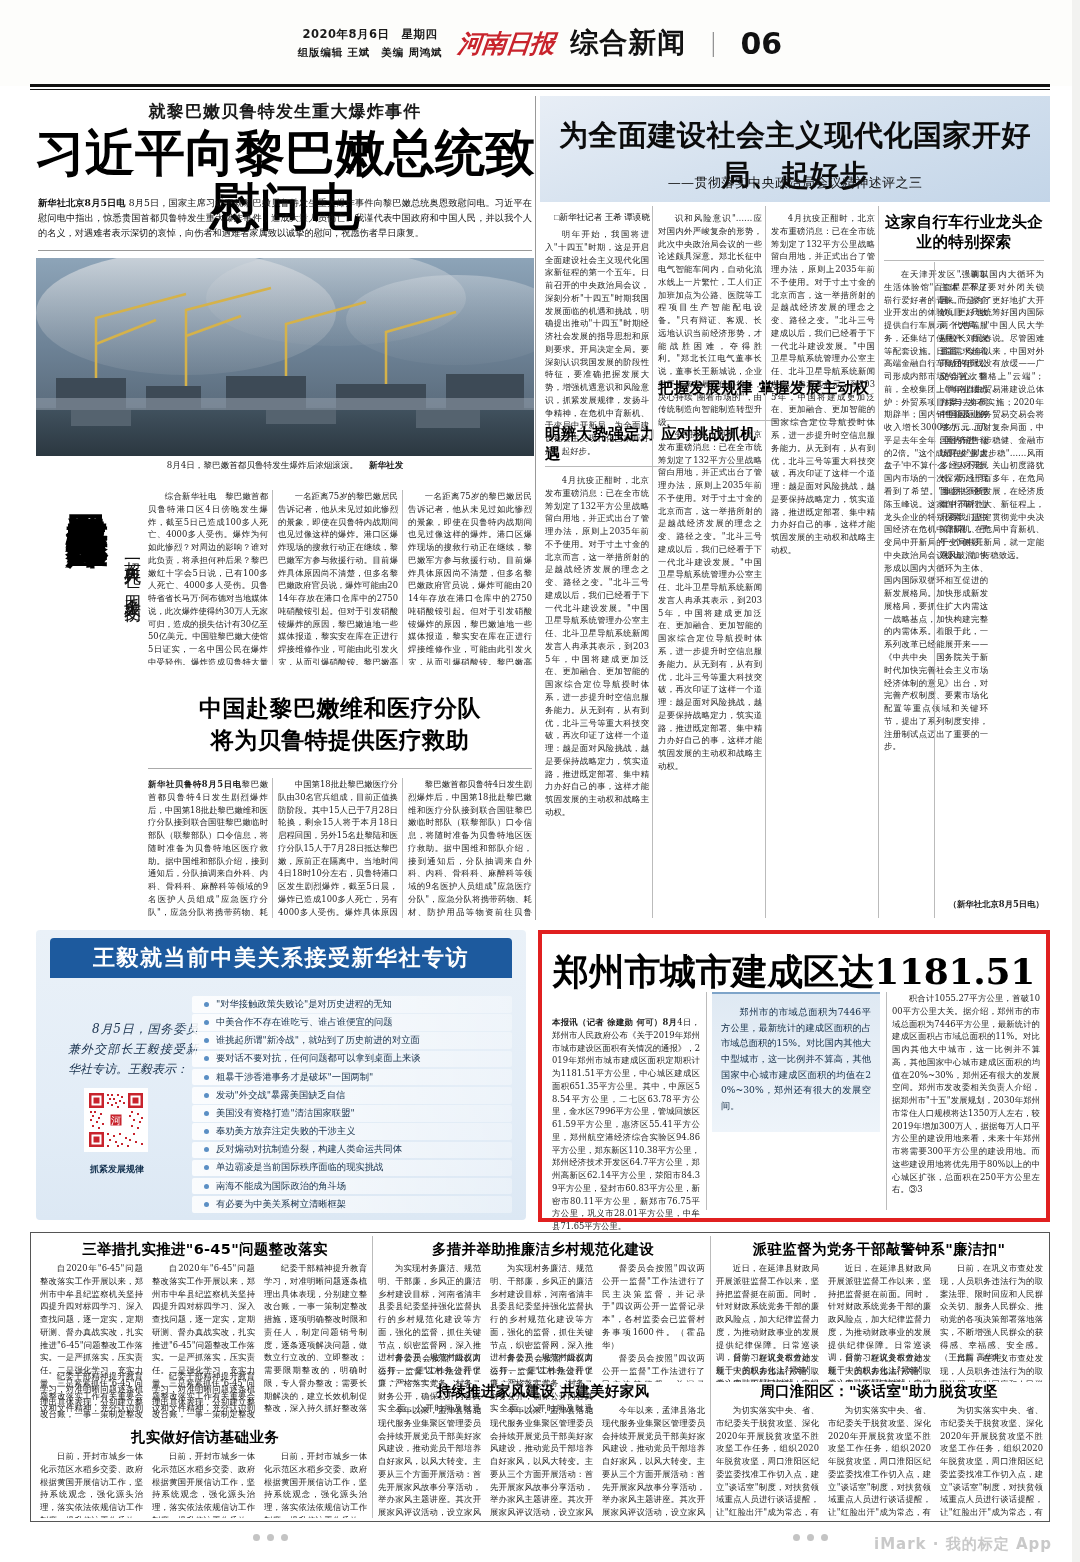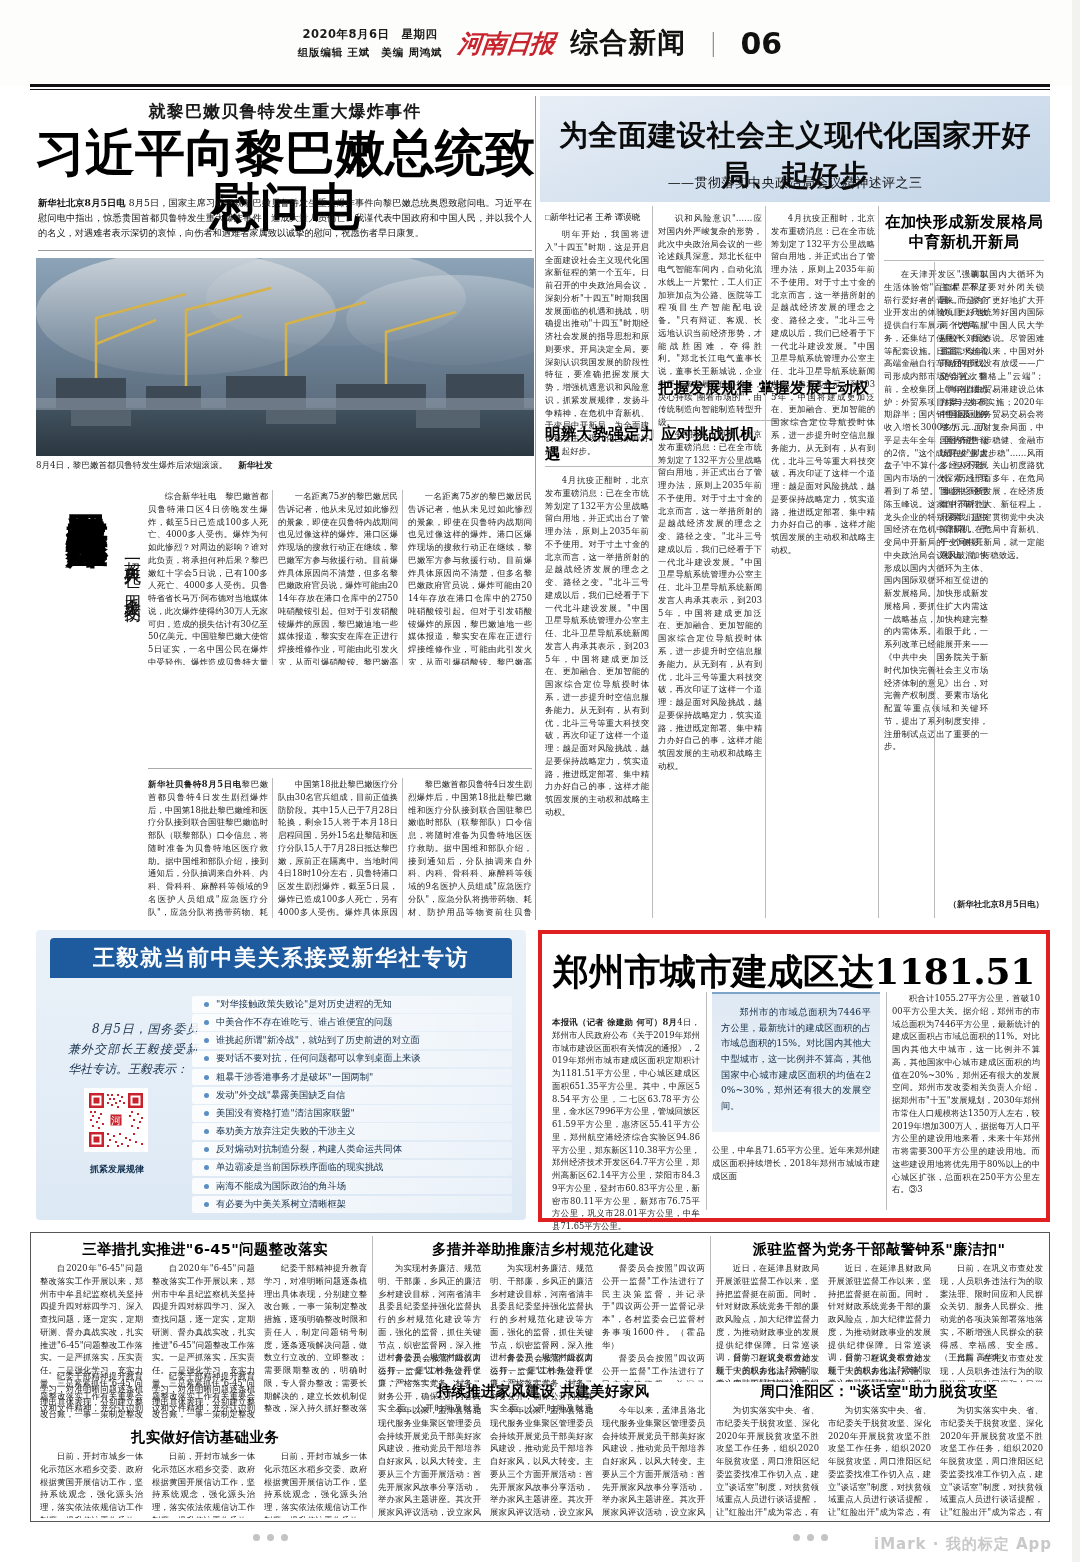--- a/index.html
+++ b/index.html
@@ -68,21 +68,21 @@
   }
   .l-lead { position: absolute; left: 38px; top: 196px; width: 494px; height: 48px; }
   .l-lead-rule { position: absolute; left: 38px; top: 250px; width: 494px; height: 1px; background: #999; }
 
   .photo {
     position: absolute; left: 36px; top: 258px; width: 498px; height: 198px;
     overflow: hidden; background: #2c3e50;
   }
   .photo-cap {
     position: absolute; left: 36px; top: 460px; width: 498px;
-    text-align: left; font-size: 8.6px; color: #222; font-family:"DejaVu Serif",serif;
+    text-align: center; font-size: 8.6px; color: #222; font-family:"DejaVu Serif",serif;
   }
   .photo-cap .src { font-weight: bold; margin-left: 8px; }
 
   
   .v-head {
     position: absolute; left: 46px; top: 482px; width: 62px; height: 378px;
     writing-mode: vertical-rl; text-orientation: upright;
     font-size: 42px; font-weight: bold; color: #000; line-height: 1.0;
     letter-spacing: 1px; font-family: "DejaVu Sans", sans-serif;
   }
@@ -122,21 +122,21 @@
     text-align: center; font-size: 29px; font-weight: bold; color: #0b0b0b;
     font-family: "DejaVu Serif", "Liberation Serif", serif; letter-spacing: .5px;
   }
   .r-sub {
     position: absolute; left: 544px; top: 174px; width: 502px;
     text-align: center; font-size: 13px; color: #111;
     font-family: "DejaVu Serif", serif; letter-spacing: .4px;
   }
   .r-byline {
     position: absolute; left: 545px; top: 212px; width: 105px;
-    font-size: 8.6px; font-family:Liberation Serif, serif; color:#111;
+    font-size: 8.6px; font-family:Liberation Sans, sans-serif; color:#111;text-align:right;
   }
 
   .subhead {
     position: absolute; font-size: 15.5px; font-weight: bold; color: #000;
     line-height: 1.32; font-family: "DejaVu Sans", sans-serif; letter-spacing: .3px;
   }
   .subhead-rule { position: absolute; height: 1px; background: #b9b9b9; }
 
   .r-c1 { left: 545px; width: 104px; }
   .r-c2 { left: 658px; width: 104px; }
@@ -311,20 +311,24 @@
   <div class="v-head">黎巴嫩贝鲁特港口区发生爆炸</div>
   <div class="v-sub">超一百人死亡 四千多人受伤</div>
 
   <div class="lt-col lt-c1 body-text ind">综合新华社电　黎巴嫩首都贝鲁特港口区4日傍晚发生爆炸，截至5日已造成100多人死亡、4000多人受伤。爆炸为何如此惨烈？对周边的影响？谁对此负责，将承担何种后果？黎巴嫩红十字会5日说，已有100多人死亡、4000多人受伤。贝鲁特省省长马万·阿布德对当地媒体说，此次爆炸使得约30万人无家可归，造成的损失估计有30亿至50亿美元。中国驻黎巴嫩大使馆5日证实，一名中国公民在爆炸中受轻伤。爆炸造成贝鲁特大量建筑物被摧毁，港口附近街区受损更严重。新华社记者5日前往爆炸现场看到，现场收集建设过战争戴褪一样，所有建筑物几乎无一幸免，路边所停车辆也都遭受不同程度的受损。</div>
   <div class="lt-col lt-c2 body-text ind">一名距离75岁的黎巴嫩居民告诉记者，他从未见过如此惨烈的景象，即使在贝鲁特内战期间也见过像这样的爆炸。港口区爆炸现场的搜救行动正在继续，黎巴嫩军方参与救援行动。目前爆炸具体原因尚不清楚，但多名黎巴嫩政府官员说，爆炸可能由2014年存放在港口仓库中的2750吨硝酸铵引起。但对于引发硝酸铵爆炸的原因，黎巴嫩迪地一些媒体报道，黎实安在库在正进行焊接维修作业，可能由此引发火灾，从而引爆硝酸铵。黎巴嫩高级防卫委员会4日晚表示，将成立一个调查委员会，调查爆炸原因展开调查，调查委员会须在5天内提交调查报告。</div>
   <div class="lt-col lt-c3 body-text ind">一名距离75岁的黎巴嫩居民告诉记者，他从未见过如此惨烈的景象，即使在贝鲁特内战期间也见过像这样的爆炸。港口区爆炸现场的搜救行动正在继续，黎巴嫩军方参与救援行动。目前爆炸具体原因尚不清楚，但多名黎巴嫩政府官员说，爆炸可能由2014年存放在港口仓库中的2750吨硝酸铵引起。但对于引发硝酸铵爆炸的原因，黎巴嫩迪地一些媒体报道，黎实安在库在正进行焊接维修作业，可能由此引发火灾，从而引爆硝酸铵。黎巴嫩高级防卫委员会4日晚表示，将成立一个调查委员会，调查爆炸原因展开调查，调查委员会须在5天内提交调查报告。</div>
 
   <div class="vsep" style="left:272px;top:490px;height:175px;"></div>
   <div class="vsep" style="left:402px;top:490px;height:175px;"></div>
 
+  <div class="mid-head">
+    <div>中国赴黎巴嫩维和医疗分队</div>
+    <div>将为贝鲁特提供医疗救助</div>
+  </div>
   <div class="mid-rule"></div>
   <div class="lt-col lm-c1 body-text"><b>新华社贝鲁特8月5日电</b><span>黎巴嫩首都贝鲁特4日发生剧烈爆炸后，中国第18批赴黎巴嫩维和医疗分队接到联合国驻黎巴嫩临时部队（联黎部队）口令信息，将随时准备为贝鲁特地区医疗救助。据中国维和部队介绍，接到通知后，分队抽调来自外科、内科、骨科科、麻醉科等领域的9名医护人员组成"应急医疗分队"，应急分队将携带药物、耗材、防护用品等物资前往贝鲁特，分队人员、车辆、物资已准备就绪。</span></div>
   <div class="lt-col lm-c2 body-text ind">中国第18批赴黎巴嫩医疗分队由30名官兵组成，目前正值换防阶段。其中15人已于7月28日轮换，剩余15人将于本月18日启程回国，另外15名赴黎陆和医疗分队15人于7月28日抵达黎巴嫩，原前正在隔离中。当地时间4日18时10分左右，贝鲁特港口区发生剧烈爆炸，截至5日晨，爆炸已造成100多人死亡，另有4000多人受伤。爆炸具体原因目前尚不清楚，多名黎巴嫩官员援引，有2750吨硝酸钾自2014年起存放在贝鲁特港口区仓库内。</div>
   <div class="lt-col lm-c3 body-text ind">黎巴嫩首都贝鲁特4日发生剧烈爆炸后，中国第18批赴黎巴嫩维和医疗分队接到联合国驻黎巴嫩临时部队（联黎部队）口令信息，将随时准备为贝鲁特地区医疗救助。据中国维和部队介绍，接到通知后，分队抽调来自外科、内科、骨科科、麻醉科等领域的9名医护人员组成"应急医疗分队"，应急分队将携带药物、耗材、防护用品等物资前往贝鲁特，分队人员、车辆、物资已准备就绪。</div>
 
   <div class="vsep" style="left:272px;top:778px;height:140px;"></div>
   <div class="vsep" style="left:402px;top:778px;height:140px;"></div>
 
   <div class="vsep" style="left:535px;top:96px;height:824px;background:#999;"></div>
 
@@ -339,21 +343,21 @@
   <div class="subhead" style="left:545px;top:424px;width:215px;">明辨大势强定力 应对挑战抓机遇</div>
   <div class="subhead-rule" style="left:545px;top:466px;width:215px;"></div>
   <div class="r-c1 body-text ind" style="position:absolute;top:474px;height:444px;">4月抗疫正酣时，北京发布重磅消息：已在全市统筹划定了132平方公里战略留白用地，并正式出台了管理办法，原则上2035年前不予使用。对于寸土寸金的北京而言，这一举措所射的是越战经济发展的理念之变、路径之变。"北斗三号建成以后，我们已经看于下一代北斗建设发展。"中国卫星导航系统管理办公室主任、北斗卫星导航系统新闻发言人冉承其表示，到2035年，中国将建成更加泛在、更加融合、更加智能的国家综合定位导航授时体系，进一步提升时空信息服务能力。从无到有，从有到优，北斗三号等重大科技突破，再次印证了这样一个道理：越是面对风险挑战，越是要保持战略定力，筑实道路，推进既定部署、集中精力办好自己的事，这样才能筑固发展的主动权和战略主动权。</div>
 
   <div class="subhead" style="left:658px;top:378px;width:215px;">把握发展规律 掌握发展主动权</div>
   <div class="subhead-rule" style="left:658px;top:420px;width:215px;"></div>
   <div class="r-c2 body-text ind" style="position:absolute;top:428px;height:490px;">4月抗疫正酣时，北京发布重磅消息：已在全市统筹划定了132平方公里战略留白用地，并正式出台了管理办法，原则上2035年前不予使用。对于寸土寸金的北京而言，这一举措所射的是越战经济发展的理念之变、路径之变。"北斗三号建成以后，我们已经看于下一代北斗建设发展。"中国卫星导航系统管理办公室主任、北斗卫星导航系统新闻发言人冉承其表示，到2035年，中国将建成更加泛在、更加融合、更加智能的国家综合定位导航授时体系，进一步提升时空信息服务能力。从无到有，从有到优，北斗三号等重大科技突破，再次印证了这样一个道理：越是面对风险挑战，越是要保持战略定力，筑实道路，推进既定部署、集中精力办好自己的事，这样才能筑固发展的主动权和战略主动权。</div>
 
   <div class="r-c3 body-text ind" style="position:absolute;top:212px;height:706px;">4月抗疫正酣时，北京发布重磅消息：已在全市统筹划定了132平方公里战略留白用地，并正式出台了管理办法，原则上2035年前不予使用。对于寸土寸金的北京而言，这一举措所射的是越战经济发展的理念之变、路径之变。"北斗三号建成以后，我们已经看于下一代北斗建设发展。"中国卫星导航系统管理办公室主任、北斗卫星导航系统新闻发言人冉承其表示，到2035年，中国将建成更加泛在、更加融合、更加智能的国家综合定位导航授时体系，进一步提升时空信息服务能力。从无到有，从有到优，北斗三号等重大科技突破，再次印证了这样一个道理：越是面对风险挑战，越是要保持战略定力，筑实道路，推进既定部署、集中精力办好自己的事，这样才能筑固发展的主动权和战略主动权。</div>
 
-  <div class="subhead" style="left:884px;top:212px;width:160px;text-align:center;">在加快形成新发展格局中育新机开新局</div>
+  <div class="subhead" style="left:884px;top:212px;width:160px;text-align:center;">这家自行车行业龙头企业的特别探索</div>
   <div class="subhead-rule" style="left:884px;top:260px;width:160px;"></div>
   <div class="r-c4 body-text ind" style="position:absolute;top:268px;height:620px;">在天津开发区，"单车生活体验馆"百套星星翠了崭行爱好者的青睐。一家企业开发出的体验项目，只收提供自行车展示、代售等服务，还集结了使用户、商家等配套设施。日常需求超着高端金融自行车集团有限公司形成内部市场的消心。目前，全校集团上半年业绩出炉：外贸系项目标与去年同期辟半；国内销售额及业务收入增长3000多万元，几乎是去年全年；国内销售额的2倍。"这个成绩在企业'大盘子'中不算什么，但对开展国内市场的一次探索，让我看到了希望。"集团总经理陈玉峰说。这家自行车行业龙头企业的特别探索，是中国经济在危机中育新机、于变局中开新局的一个侧影。中央政治局会议提出，加快形成以国内大循环为主体、国内国际双循环相互促进的新发展格局。加快形成新发展格局，要抓住扩大内需这一战略基点，加快构建完整的内需体系。着眼于此，一系列改革已经能展开来——《中共中央　国务院关于新时代加快完善社会主义市场经济体制的意见》出台，对完善产权制度、要素市场化配置等重点领域和关键环节，提出了系列制度安排，注册制试点迈出了重要的一步。</div>
   <div class="body-text ind" style="position:absolute;left:940px;top:268px;width:104px;height:620px;">"强调以国内大循环为主体，不是要对外闭关锁国，而是为了更好地扩大开放，更好地统筹好国内国际两个大局。"中国人民大学副校长刘元春说。尽管困难重重，今年以来，中国对外开放的步伐没有放缓——广交会首次整格上"云端"；《海南自由贸易港建设总体方案》发布实施；2020年中国国际服务贸易交易会将举办……面对复杂局面，中国经济进一步稳健、金融市场开放"脚虚步稳"……风雨多经人不老，关山初度路犹长。历经千百多年，在危局面临中不断发展，在经济质量中不断壮大、新征程上，只要我们坚定贯彻党中央决策部署，在危局中育新机、于变局中开新局，就一定能乘风破浪、行稳致远。</div>
   <div class="body-text endnote" style="position:absolute;left:900px;top:898px;width:144px;">（新华社北京8月5日电）</div>
 
   <div class="vsep" style="left:652px;top:206px;height:712px;"></div>
   <div class="vsep" style="left:765px;top:206px;height:712px;"></div>
   <div class="vsep" style="left:878px;top:206px;height:712px;"></div>
   <div class="vsep" style="left:934px;top:262px;height:656px;"></div>
 
@@ -478,21 +482,20 @@
         <span>有必要为中美关系树立清晰框架</span>
       </div>
   </div>
 
   <div class="red-box"></div>
   <div class="rb-head">郑州市城市建成区达1181.51平方公里</div>
   <div class="rb-c1 body-text">
     <b>本报讯（记者 徐建勋 何可）8月</b><span>4日，郑州市人民政府公布《关于2019年郑州市城市建设区面积有关情况的通报》，2019年郑州市城市建成区面积定期积计为1181.51平方公里，中心城区建成区面积651.35平方公里。其中，中原区58.54平方公里，二七区63.78平方公里，金水区7996平方公里，管城回族区61.59平方公里，惠济区55.41平方公里，郑州航空港经济综合实验区94.86平方公里，郑东新区110.38平方公里，郑州经济技术开发区64.7平方公里，郑州高新区62.14平方公里，荥阳市84.39平方公里，登封市60.83平方公里，新密市80.11平方公里，新郑市76.75平方公里，巩义市28.01平方公里，中牟县71.65平方公里。</span>
   </div>
   <div class="rb-pull">郑州市的市域总面积为7446平方公里，最新统计的建成区面积的占市域总面积的15%。对比国内其他大中型城市，这一比例并不算高，其他国家中心城市建成区面积的均值在20%~30%，郑州还有很大的发展空间。</div>
-  <div class="rb-c2b body-text">公里，中牟县71.65平方公里。近年来郑州建成区面积持续增长，2018年郑州市城城市建成区面</div>
   <div class="rb-c3 body-text ind">积合计1055.27平方公里，首破1000平方公里大关。据介绍，郑州市的市域总面积为7446平方公里，最新统计的建成区面积占市域总面积的11%。对比国内其他大中城市，这一比例并不算高，其他国家中心城市建成区面积的均值在20%~30%，郑州还有很大的发展空间。郑州市发改委相关负责人介绍，据郑州市"十五"发展规划，2030年郑州市常住人口规模将达1350万人左右，较2019年增加300万人，据据每万人口平方公里的建设用地来看，未来十年郑州市将需要300平方公里的建设用地。而这些建设用地将优先用于80%以上的中心城区扩张，总面积在250平方公里左右。③3</div>
   <div class="vsep" style="left:706px;top:992px;height:218px;"></div>
   <div class="vsep" style="left:886px;top:992px;height:218px;"></div>
 
   <div class="bot-box"></div>
 
   <div class="b-head" style="left:40px;top:1240px;width:330px;">三举措扎实推进"6-45"问题整改落实</div>
   <div class="b-head" style="left:378px;top:1240px;width:330px;">多措并举助推廉洁乡村规范化建设</div>
   <div class="b-head" style="left:716px;top:1240px;width:326px;">派驻监督为党务干部敲警钟系"廉洁扣"</div>
 

